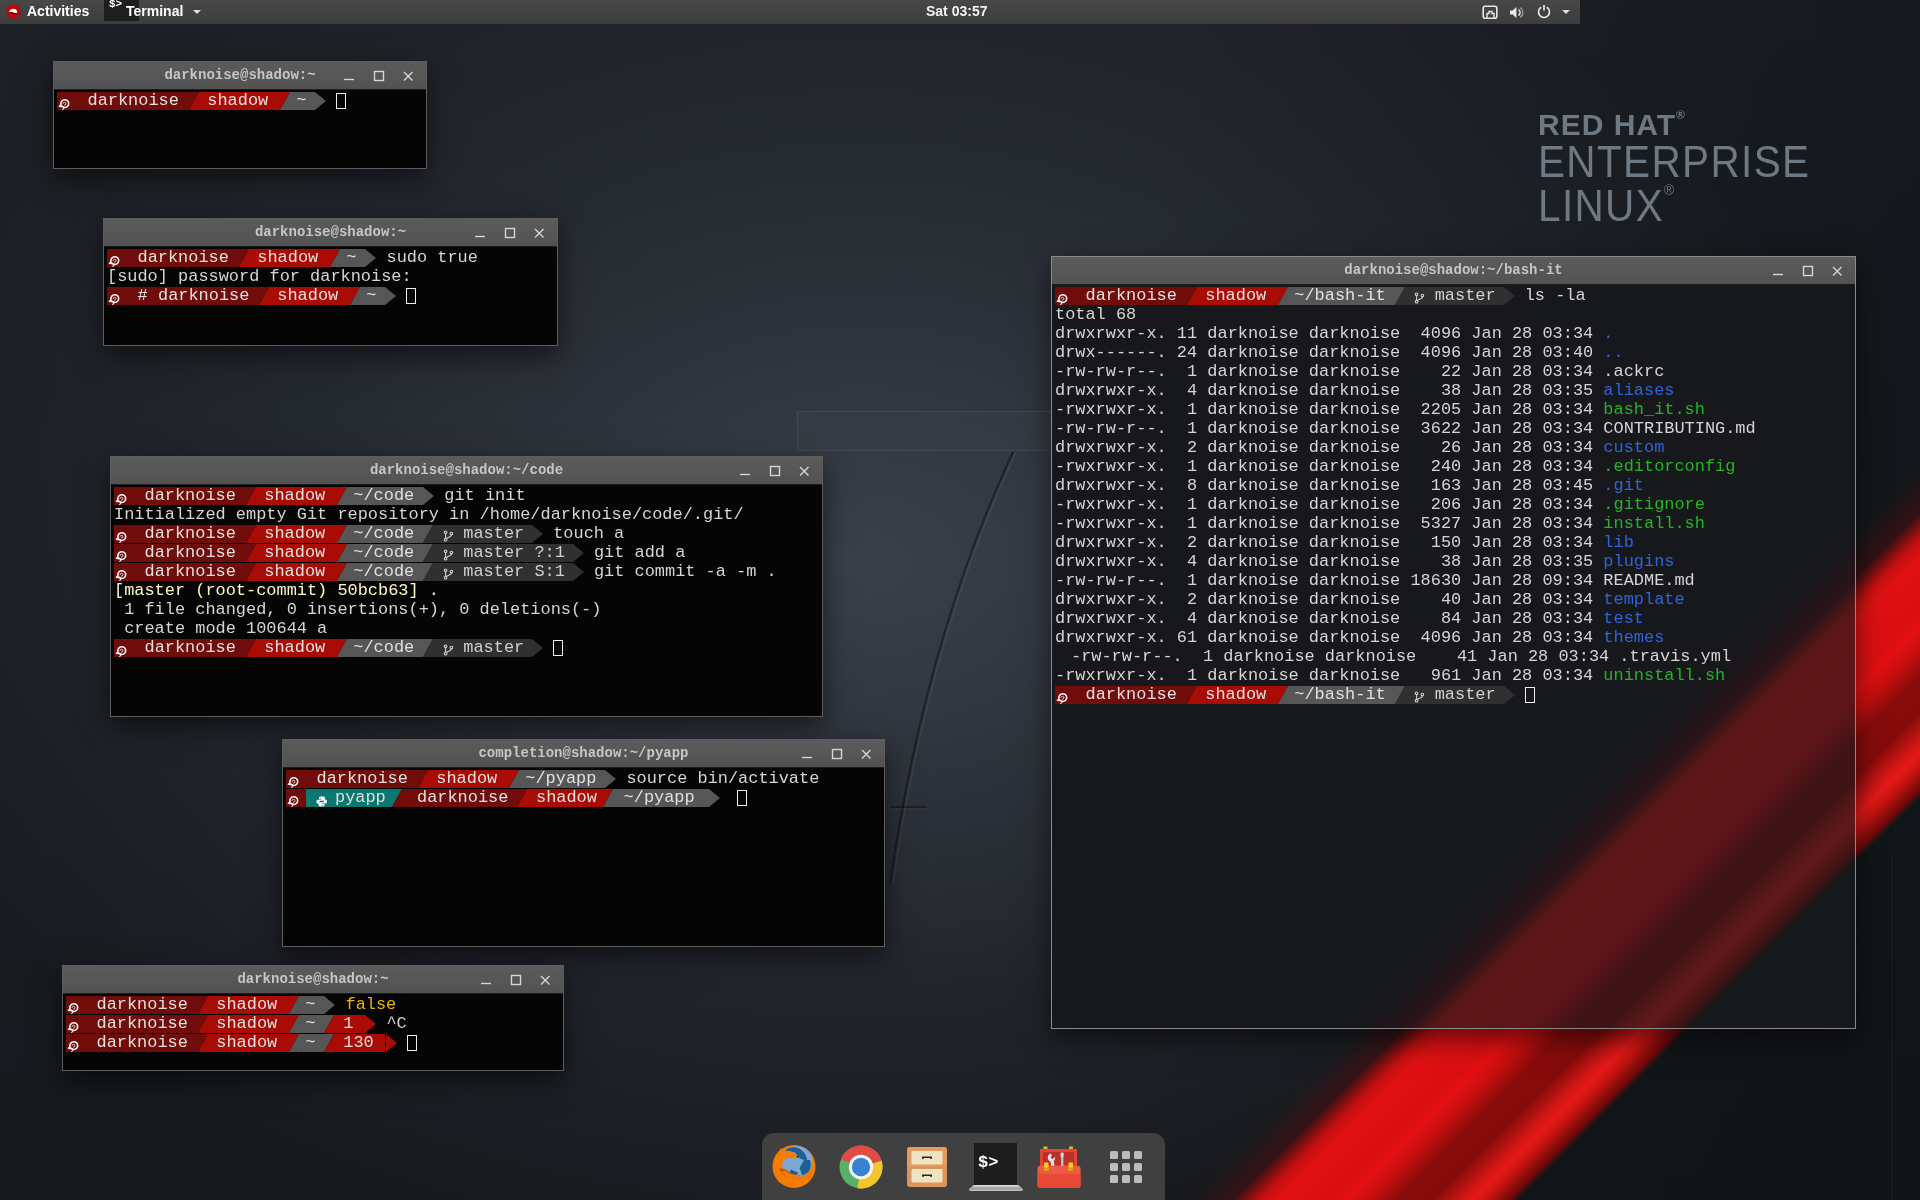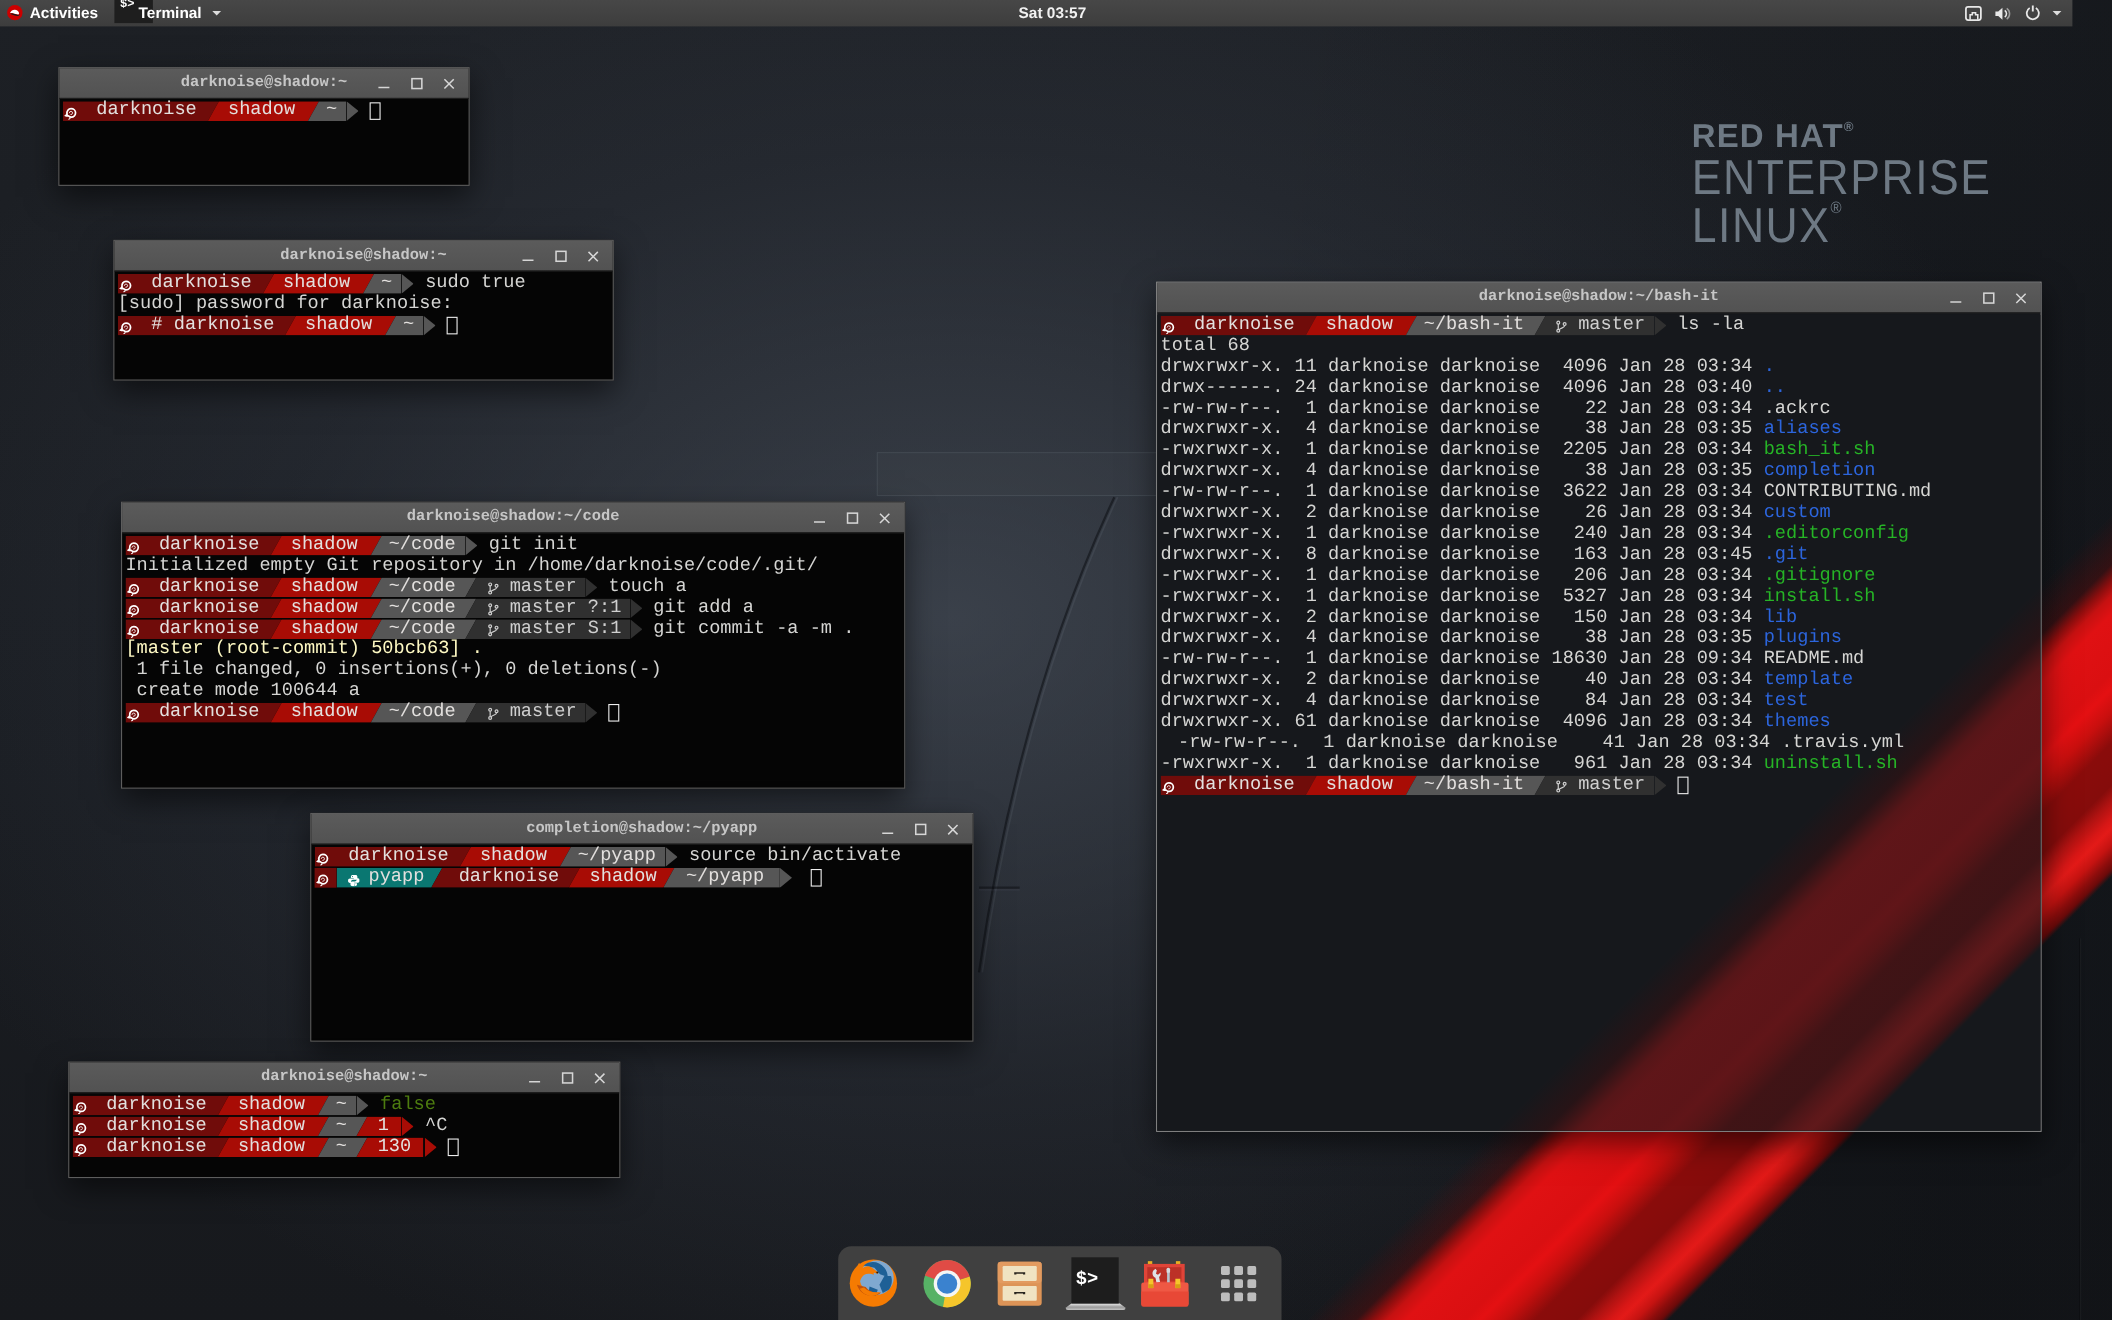--- a/index.html
+++ b/index.html
@@ -11,21 +11,21 @@
 #wall .band { position:absolute; inset:0;
  background:linear-gradient(135deg,
    rgba(40,5,5,0) 1688px, rgba(90,10,10,.45) 1720px, #8b0e0e 1731px, #c51111 1740px,
    #e01113 1752px, #da0f11 1790px, #e41012 1800px, #c90f0e 1815px,
    #8a0c0b 1835px, #850c0b 1862px, #ae1211 1872px, #d81716 1884px,
    #e31a18 1890px, #c51311 1900px, #8f0d0c 1909px, #6b0a0a 1916px, rgba(40,5,5,0) 1921px);
 }
 #wall .rect { position:absolute; left:797px; top:411px; width:646px; height:40px;
  border:1px solid rgba(190,205,220,.10); background:rgba(255,255,255,.015); }
 #wall .arc { position:absolute; left:0; top:0; width:1920px; height:1200px; }
-#bar { position:absolute; left:0; top:0; width:1884px; height:24px;
+#bar { position:absolute; left:0; top:0; width:1580px; height:24px;
  background:linear-gradient(#474747,#3d3d3d); font-family:"Liberation Sans",sans-serif;padding-left:16px; }
 .rh { position:absolute; left:6px; top:4px; }
 .act { position:absolute; left:27px; top:3px; color:#fff; font-size:14px; font-weight:bold; }
 .appico { position:absolute; left:104px; top:0; width:35px; height:21px; background:#1e1e1e; }
 .dollar { position:absolute; left:5px; top:-2px; color:#fff; font-family:"Liberation Mono",monospace;
  font-size:11px; font-weight:bold; }
 .appname { position:absolute; left:126px; top:3px; color:#fff; font-size:14px; font-weight:bold; }
 .caret { position:absolute; left:193px; top:10px; border:4.5px solid transparent; border-top-color:#ddd; }
 .clock { position:absolute; left:926px; top:3px; color:#f2f2f2; font-size:14px; font-weight:bold; }
 .sys { position:absolute; right:10px; top:4px; display:flex; gap:10px; align-items:center; }
@@ -435,21 +435,21 @@
               <path stroke-width="0.8" d="M5.4 5.5a1.6 1.6 0 1 1 1.5 1.8"></path>
             </g>
             <path fill="#fff" d="M0.4 8.4 L3.3 6.0 4.8 9.2 C3.2 9.7 1.4 9.3 0.4 8.4 Z"></path>
           </svg></i>
         <i class="sg" style="left:132px;width:101px;background:#a80c05;clip-path:polygon(10px 0,100% 0,calc(100% - 10px) 100%,0 100%);"></i>
         <i class="sg" style="left:223px;width:35px;background:#565656;clip-path:polygon(10px 0,100% 0,100% 100%,0 100%);"></i>
         <i class="sg" style="left:258px;width:11px;background:#565656;clip-path:polygon(0 0,100% 50%,0 100%)"></i>
         <b class="pt" style="left:30.5px;color:#e3e0de">darknoise</b>
         <b class="pt" style="left:150.3px;color:#e3e0de">shadow</b>
         <b class="pt" style="left:239.3px;color:#e3e0de">~</b>
-        <b class="pt" style="left:279.5px;color:#4d7c0f">false</b>
+        <b class="pt" style="left:279.5px;color:#eab308">false</b>
       </div>
       <div class="r">
         <i class="sg" style="left:0px;width:142px;background:#700c0a;clip-path:polygon(0 0,100% 0,calc(100% - 10px) 100%,0 100%);"></i>
         <i class="ic" style="left:1px;top:4px"><svg class="hat" width="13" height="12" viewBox="0 0 14 12">
             <g fill="none" stroke="#fff" stroke-linecap="round">
               <path stroke-width="1.7" d="M3.1 6.8C2.6 3.7 4.6 1.4 7.1 1.4c2.5 0 4.4 1.9 4.4 4.1 0 2.3-1.8 4.2-4.1 4.2-1.1 0-2.1-.4-2.8-1.1"></path>
               <path stroke-width="1.1" d="M6.1 9.9c.3 1-.2 1.7-1.2 1.9"></path>
               <path stroke-width="0.8" d="M5.4 5.5a1.6 1.6 0 1 1 1.5 1.8"></path>
             </g>
             <path fill="#fff" d="M0.4 8.4 L3.3 6.0 4.8 9.2 C3.2 9.7 1.4 9.3 0.4 8.4 Z"></path>
@@ -537,23 +537,20 @@
         <b class="pt" style="left:0;color:#d5d5d3">drwx------. 24 darknoise darknoise  4096 Jan 28 03:40 <span style="color:#2c65dd">..</span></b>
       </div>
       <div class="r">
         <b class="pt" style="left:0;color:#d5d5d3">-rw-rw-r--.  1 darknoise darknoise    22 Jan 28 03:34 .ackrc</b>
       </div>
       <div class="r">
         <b class="pt" style="left:0;color:#d5d5d3">drwxrwxr-x.  4 darknoise darknoise    38 Jan 28 03:35 <span style="color:#2c65dd">aliases</span></b>
       </div>
       <div class="r">
         <b class="pt" style="left:0;color:#d5d5d3">-rwxrwxr-x.  1 darknoise darknoise  2205 Jan 28 03:34 <span style="color:#26b426">bash_it.sh</span></b>
-      </div>
-      <div class="r">
-        <b class="pt" style="left:0;color:#d5d5d3">drwxrwxr-x.  4 darknoise darknoise    38 Jan 28 03:35 <span style="color:#2c65dd">completion</span></b>
       </div>
       <div class="r">
         <b class="pt" style="left:0;color:#d5d5d3">-rw-rw-r--.  1 darknoise darknoise  3622 Jan 28 03:34 CONTRIBUTING.md</b>
       </div>
       <div class="r">
         <b class="pt" style="left:0;color:#d5d5d3">drwxrwxr-x.  2 darknoise darknoise    26 Jan 28 03:34 <span style="color:#2c65dd">custom</span></b>
       </div>
       <div class="r">
         <b class="pt" style="left:0;color:#d5d5d3">-rwxrwxr-x.  1 darknoise darknoise   240 Jan 28 03:34 <span style="color:#26b426">.editorconfig</span></b>
       </div>

